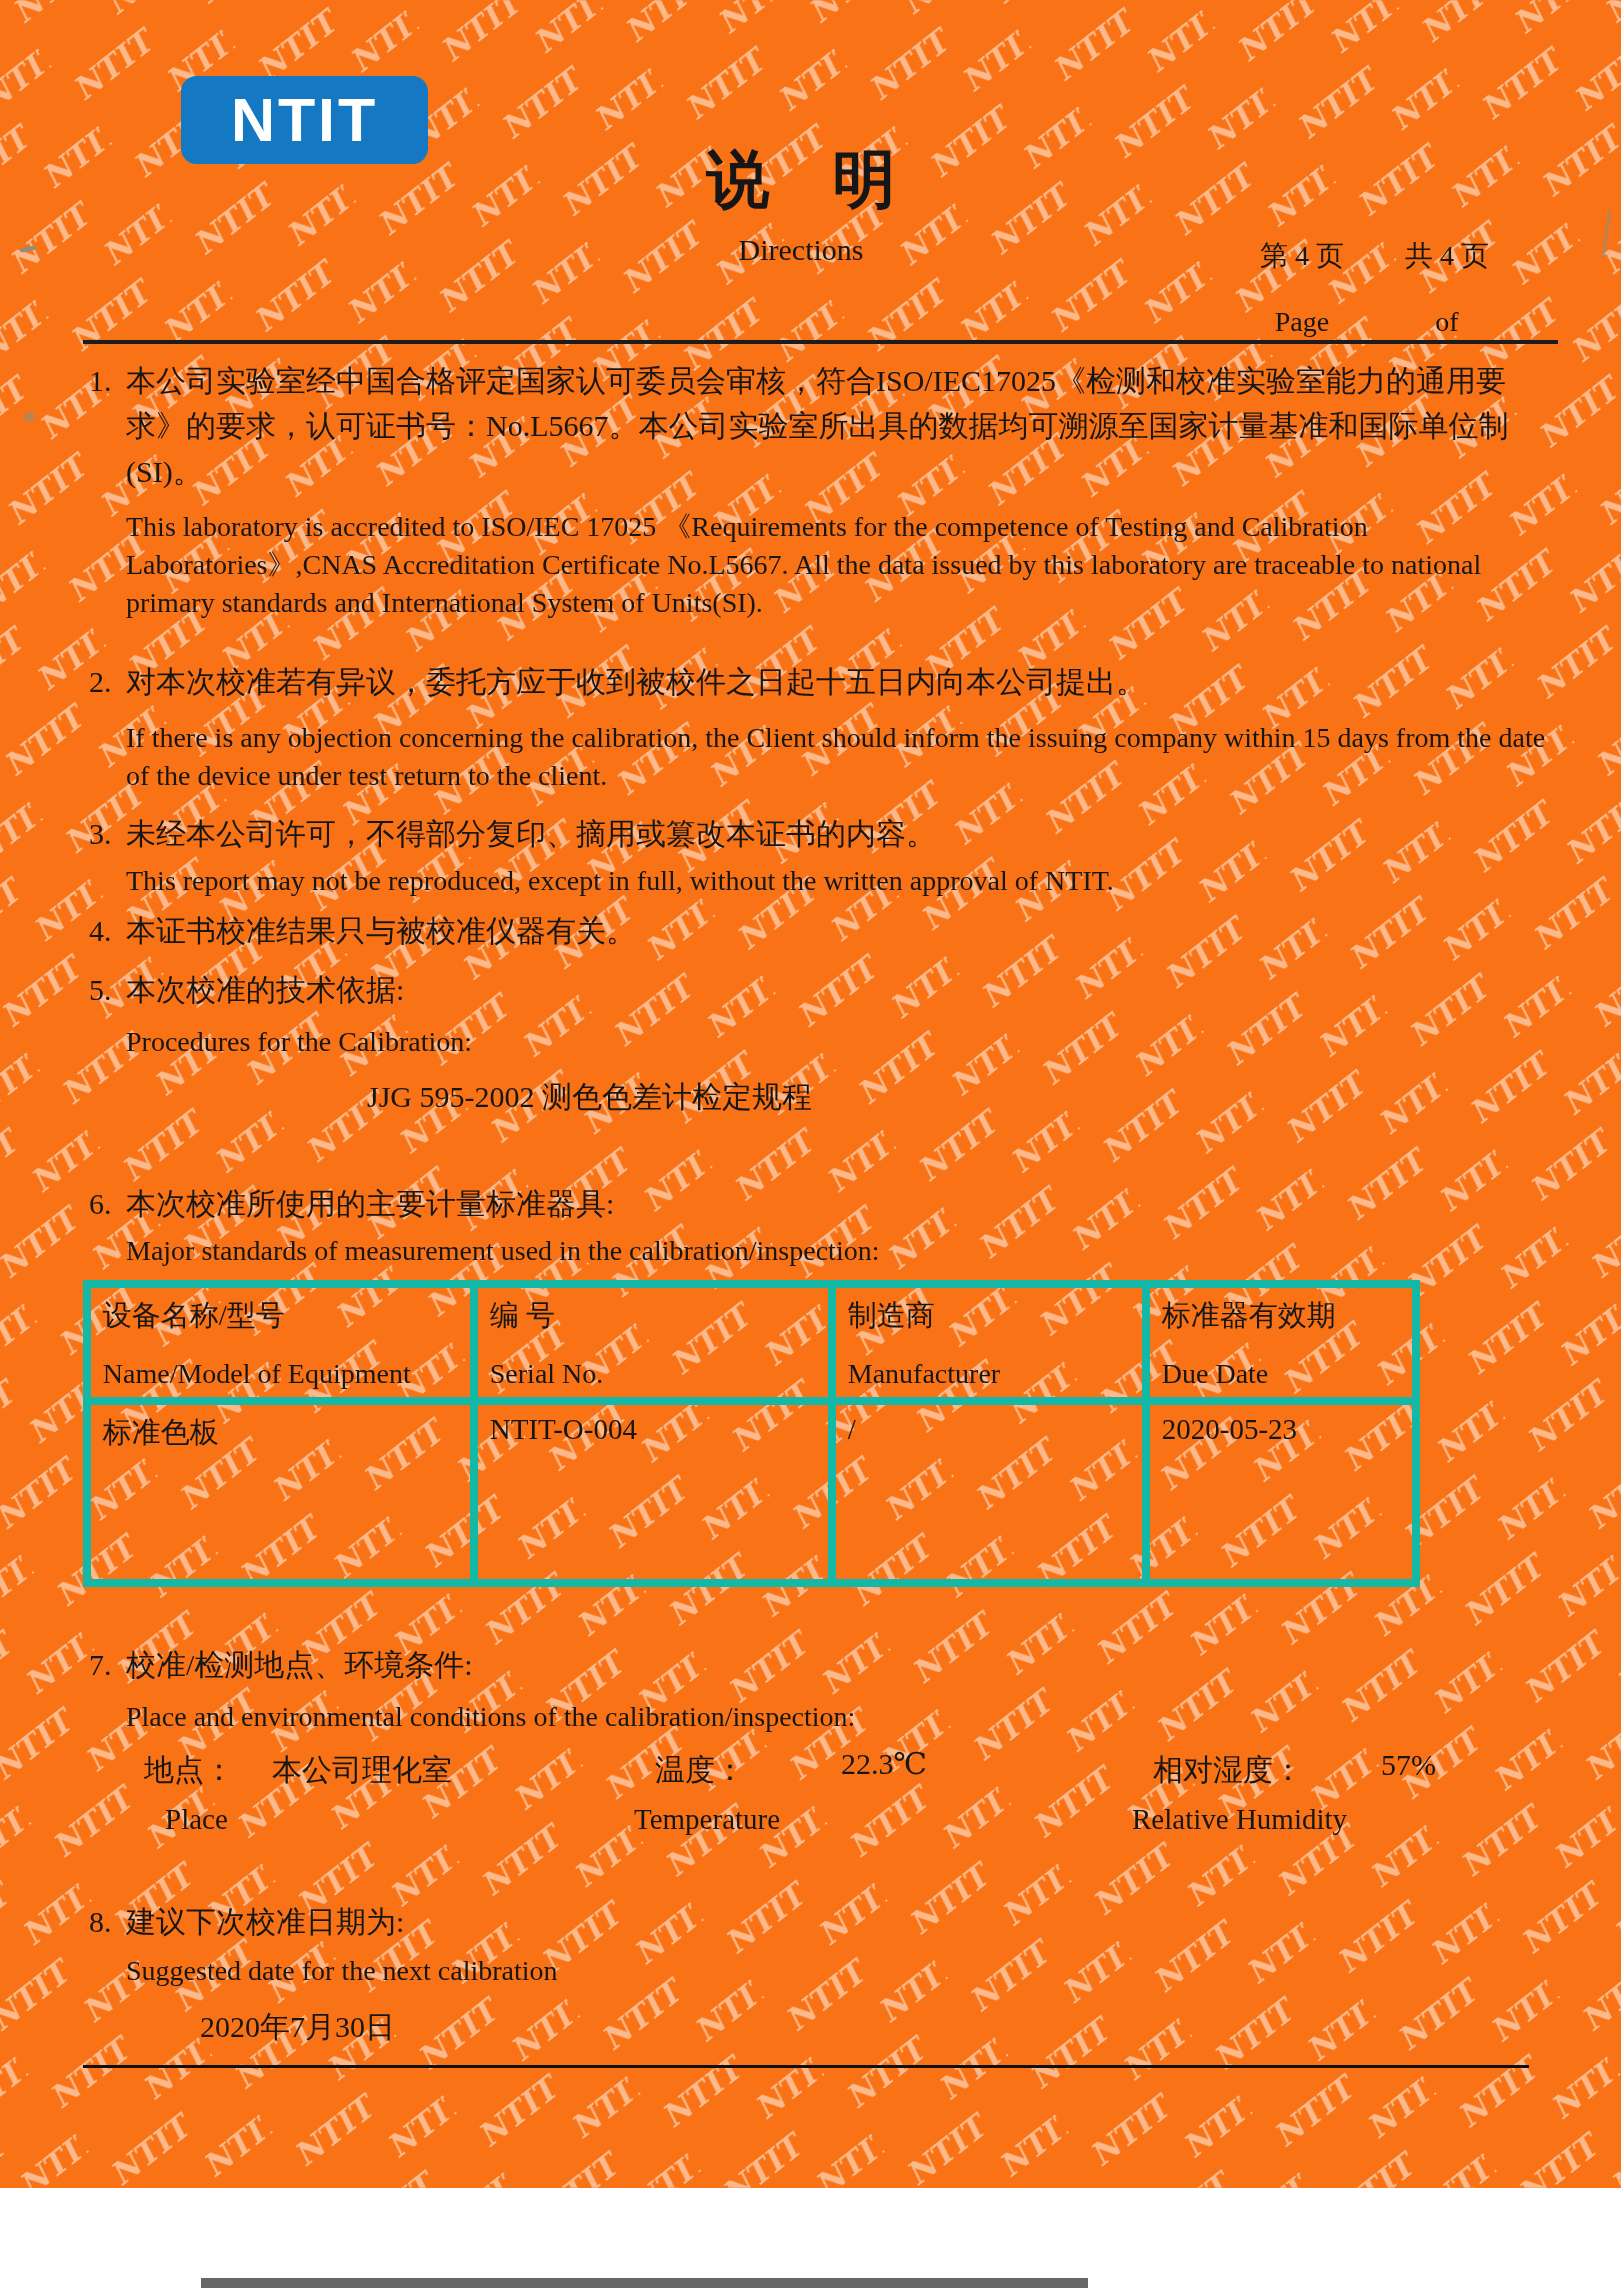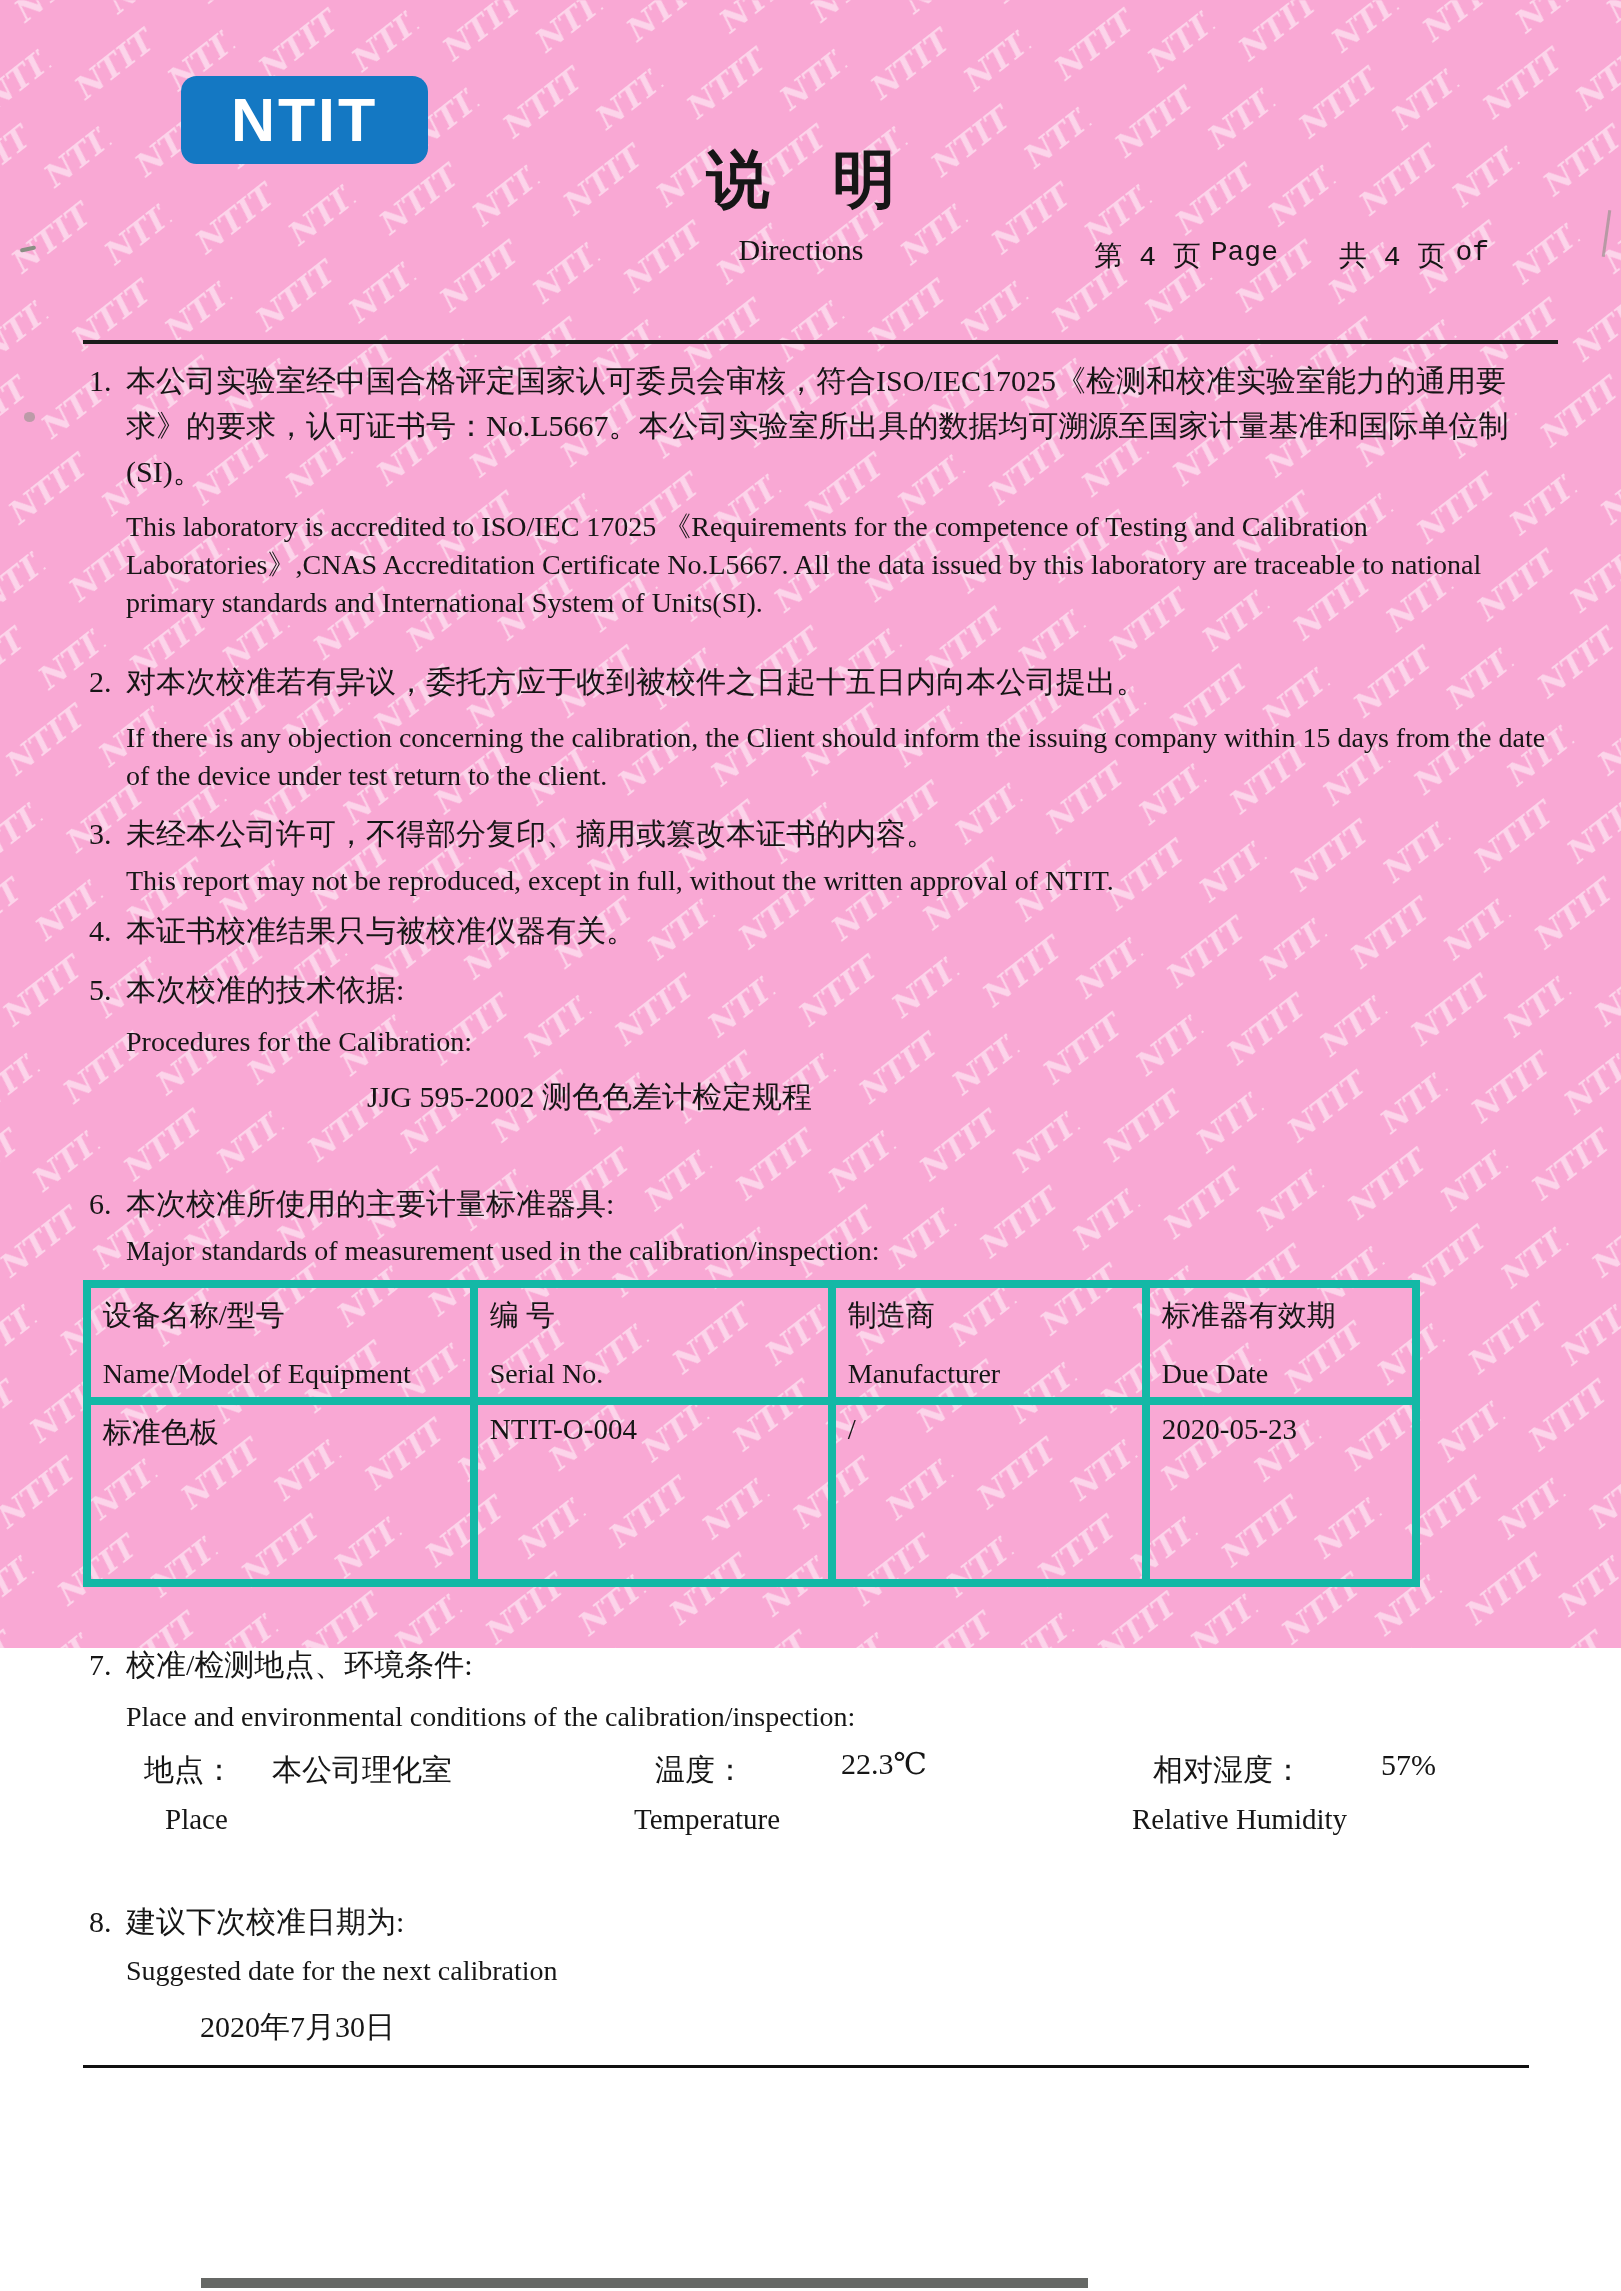--- a/index.html
+++ b/index.html
@@ -7,22 +7,22 @@
   .page {
     position: relative;
     width: 1621px; height: 2292px;
     background: #ffffff;
     overflow: hidden;
     font-family: "Liberation Serif", "DejaVu Serif", serif;
     color: #161616;
   }
   .paper {
     position: absolute; left:0; top:0;
-    width: 1621px; height: 1648px;
-    background: #f9a8d4;
+    width: 1621px; height: 2188px;
+    background: #f97316;
   }
   .wm-layer { position:absolute; inset:0; pointer-events:none; }
   .wmtext {
     font-family: "DejaVu Serif", serif;
     font-style: italic; font-weight: bold;
     font-size: 32px; fill: #ffffff; opacity: 0.5;
   }
   .content { position: relative; padding: 0 63px 0 83px; }
 
   
@@ -43,21 +43,21 @@
     font-family: "DejaVu Serif", serif;
   }
   .title-en {
     position: absolute; left: 0; right: 39px; top: 233px;
     text-align: center; font-size: 30px;
   }
   .pageinfo {
     position: absolute; right: 69px; top: 237px;
     display: flex; gap: 61px; text-align: center;
   }
-  .pageinfo .col { display: flex; flex-direction: row; gap: 10px; font-family: Liberation Mono, monospace; }
+  .pageinfo .col { display: flex; flex-direction: column; gap: 31px; }
   .pageinfo .cn { font-size: 28px; }
   .pageinfo .en { font-size: 28px; }
 
   .rule  { border-top: 2.9px solid #1c1c1c; }
   .rule-final { border-top: 3.9px solid #101010; margin-top: 15.7px; width: 1446px; }
 
   
   .certblock { padding: 9.8px 0 9.8px 5.9px; }
   .cert-cn { font-size: 31px; }
   .cert-cn .cert-value { margin-left: 27.4px; font-family: "Liberation Serif", serif; }

